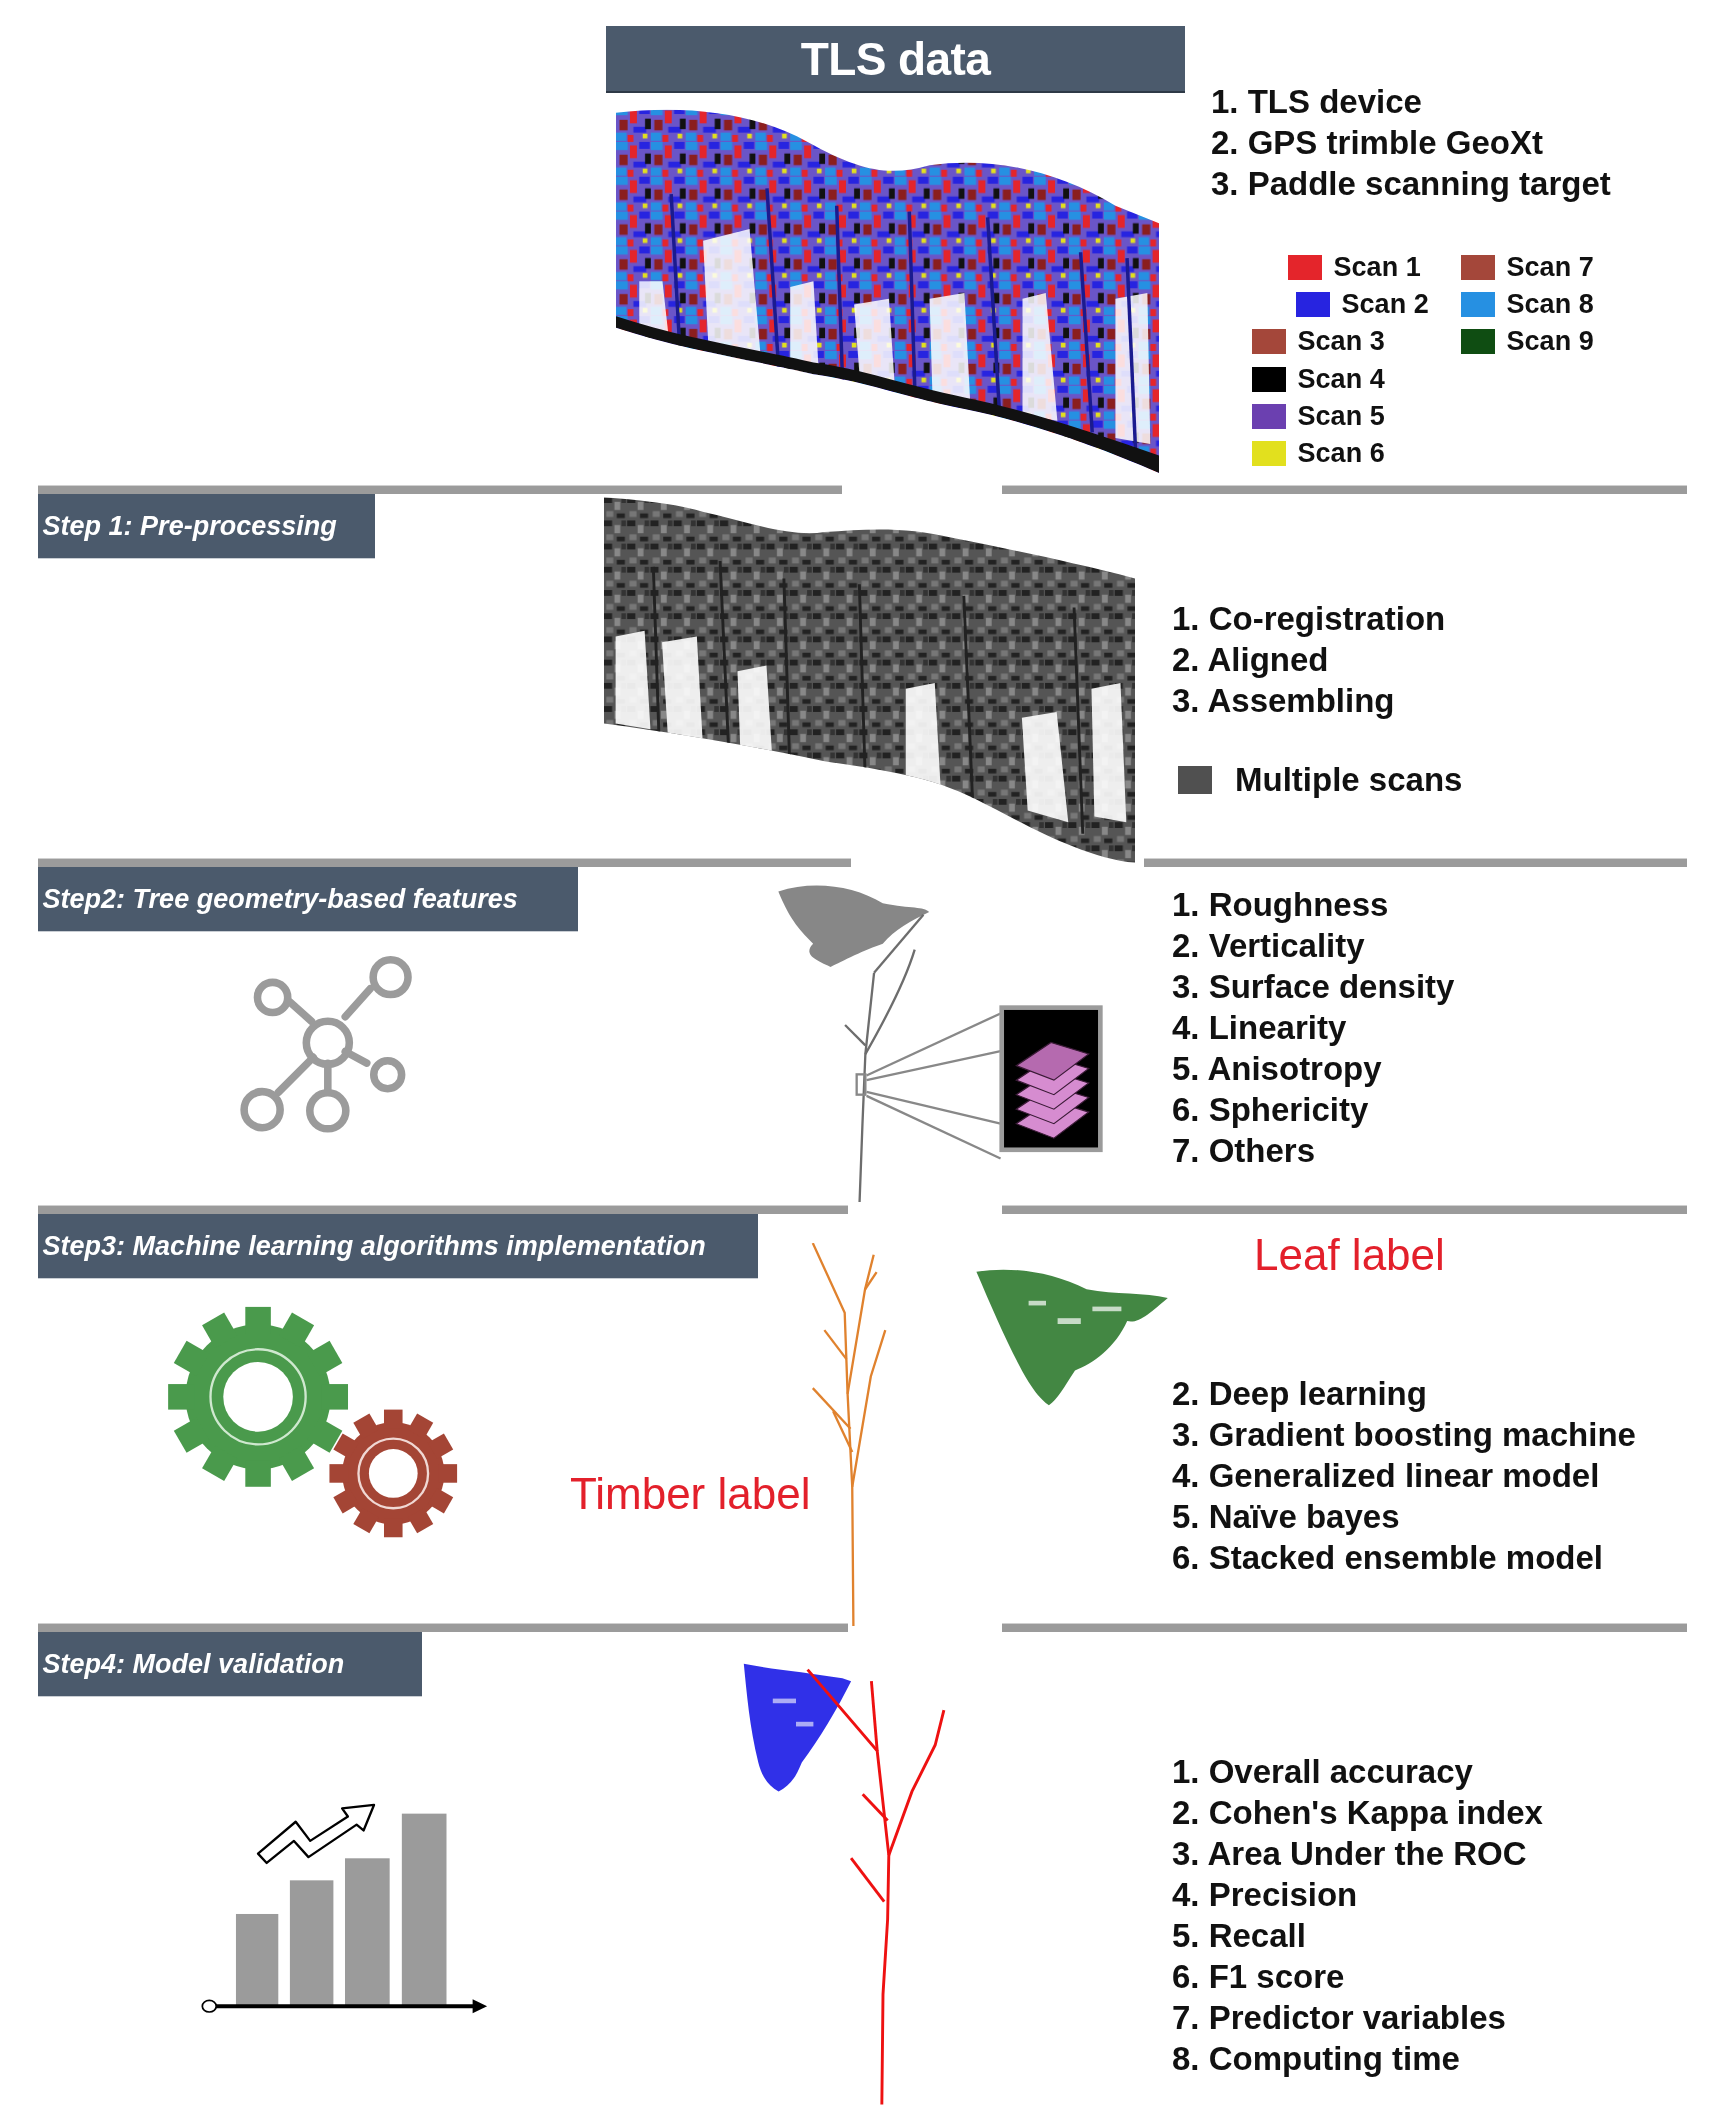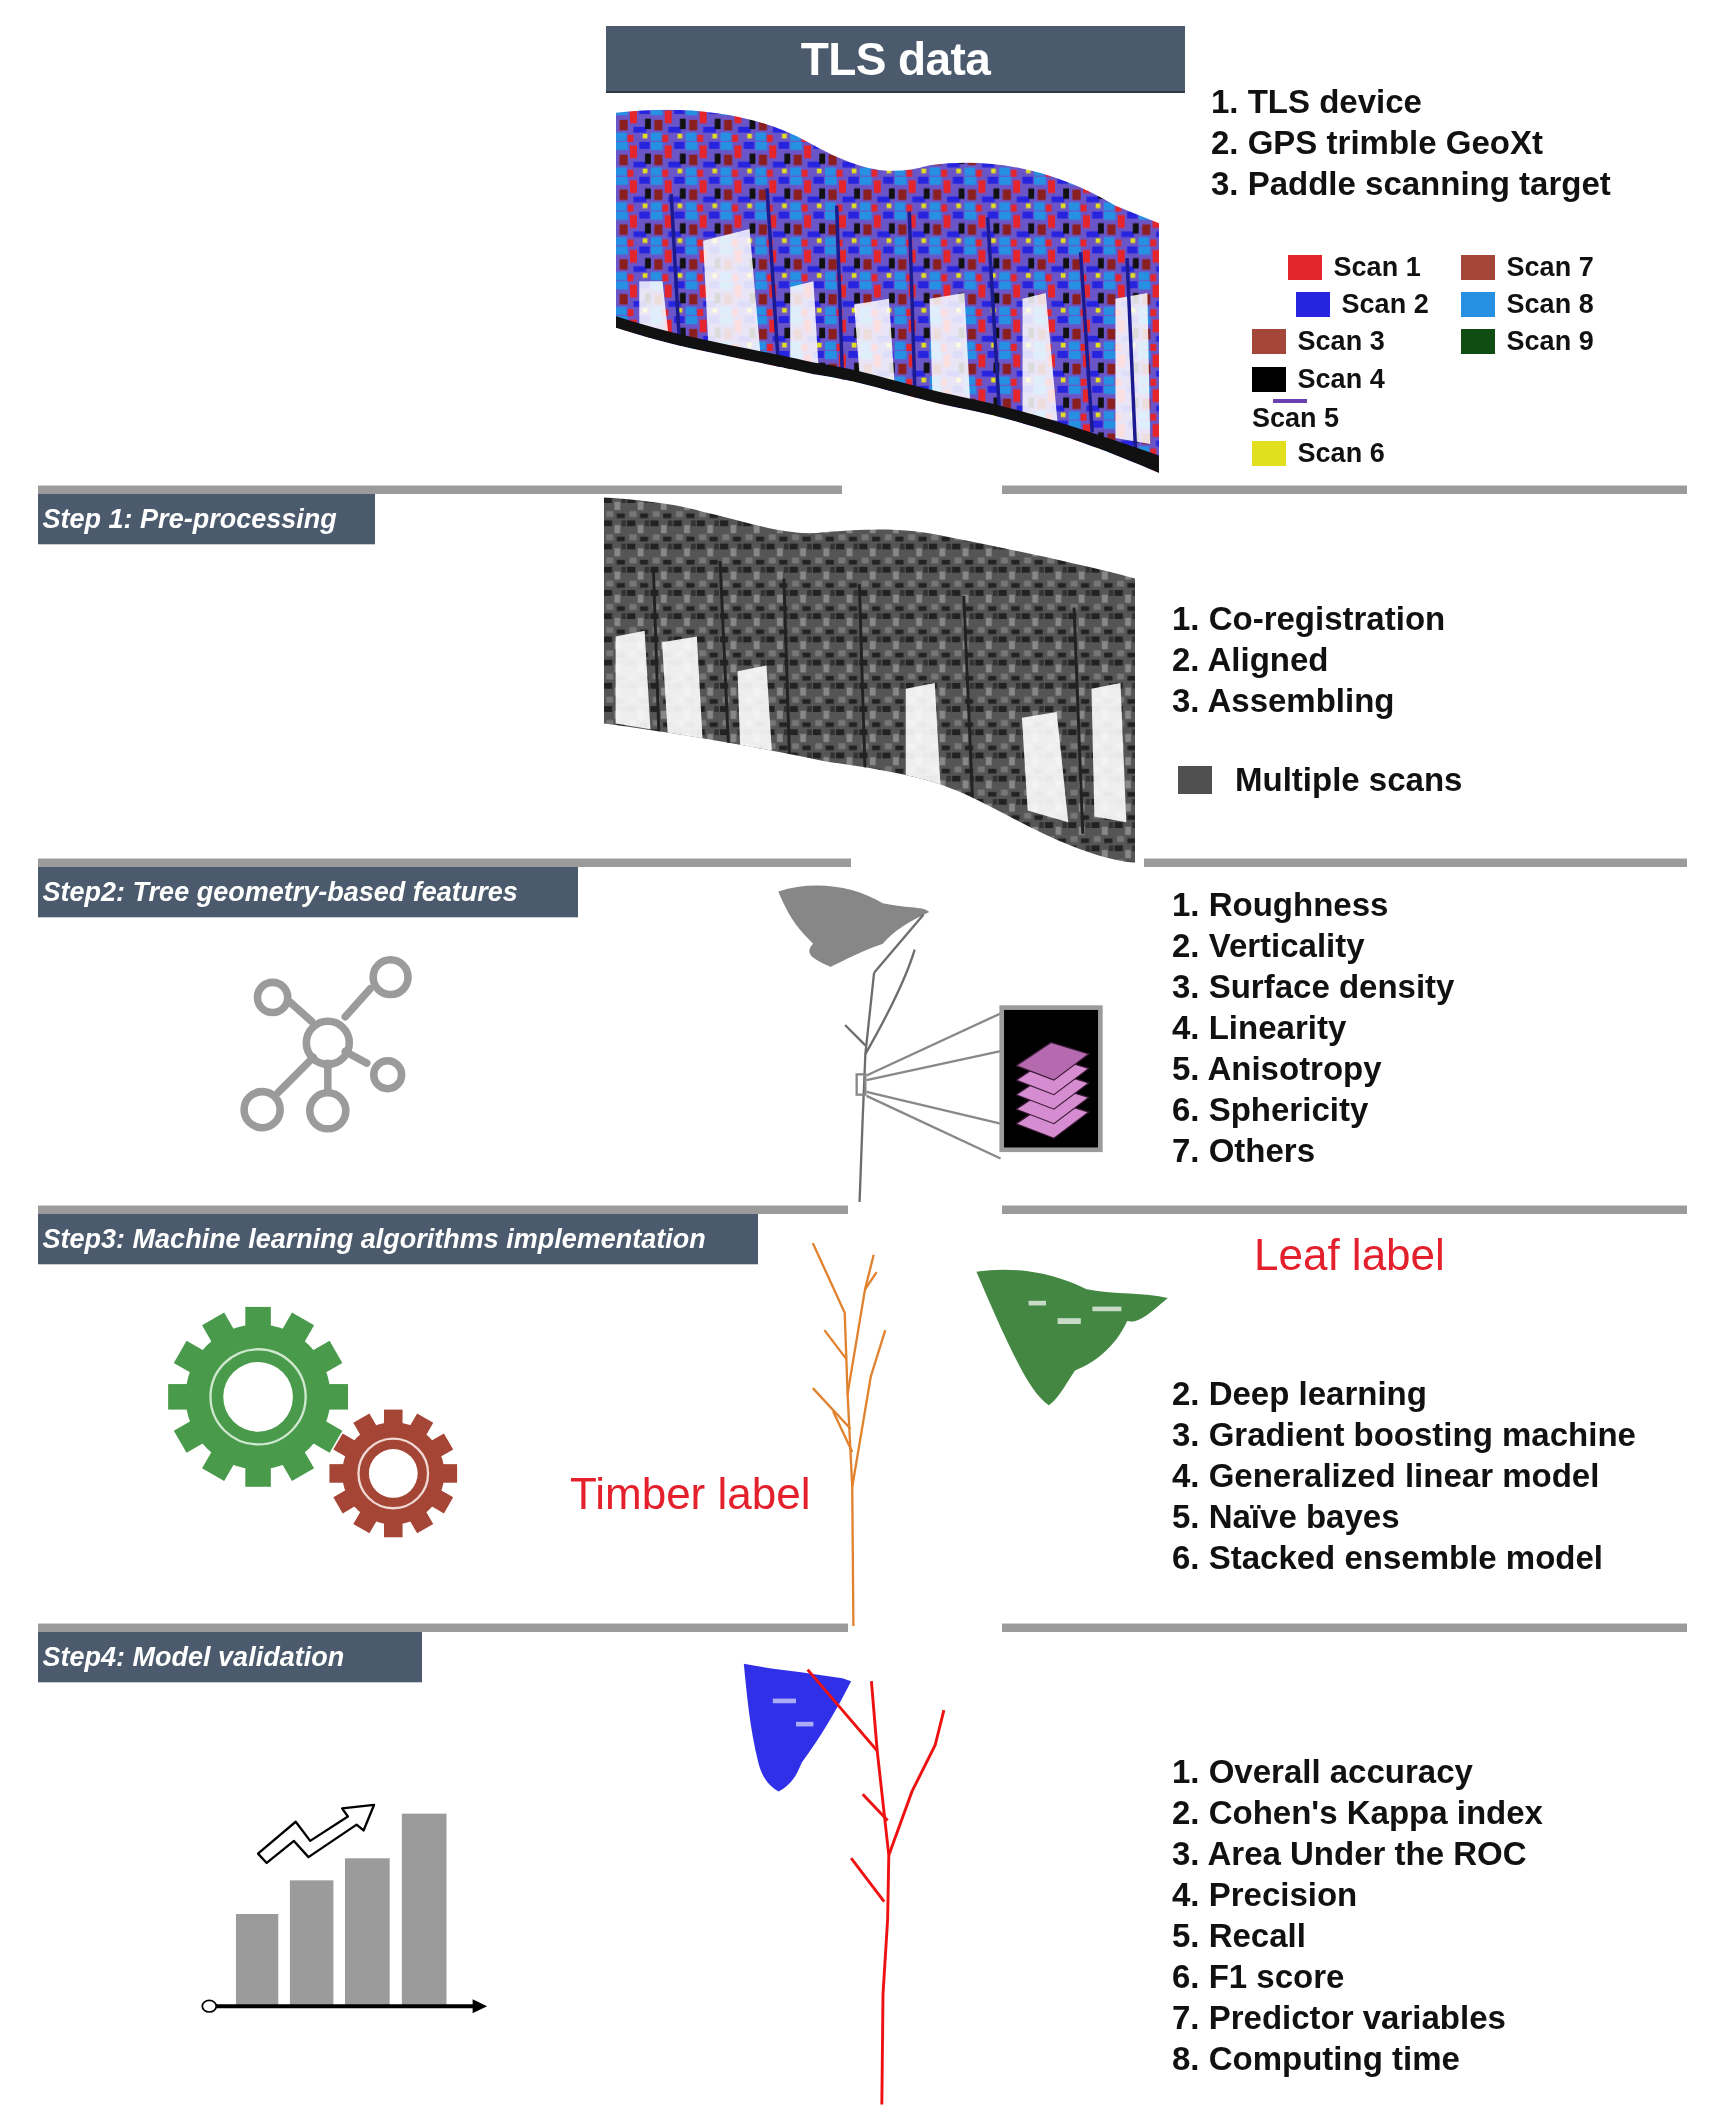--- a/index.html
+++ b/index.html
@@ -4,21 +4,21 @@
 <style>
   html, body { margin:0; padding:0; background:#ffffff; }
   body { width:1732px; height:2119px; position:relative; overflow:hidden;
          font-family:"Liberation Sans", "DejaVu Sans", sans-serif; }
   .abs { position:absolute; }
   .title-bar { left:606px; top:26px; width:579px; height:67px; background:#4b5a6c;
                border-bottom:2.9px solid #2e3946; box-sizing:border-box;
                display:flex; align-items:center; justify-content:center; }
   .title-bar span { color:#fff; font-weight:bold; font-size:46px; letter-spacing:-0.6px; }
   .sep { height:8.7px; background:#9b9b9b; border-top:1.2px solid #d0d0d0; box-sizing:border-box; }
-  .step-label { background:#4b5a6c; height:51px; display:flex; align-items:center; padding-left:4.6px;
+  .step-label { background:#4b5a6c; height:65px; display:flex; align-items:center; padding-left:4.6px;
                 box-sizing:border-box; border-bottom:1.7px solid #c9ced4; }
   .step-label span { color:#fff; font-style:italic; font-weight:bold; font-size:27px; white-space:nowrap; }
   .list { font-weight:bold; font-size:33px; color:#111; line-height:41px; white-space:nowrap; }
   .list div { height:41px; }
   .legend { font-weight:bold; font-size:27px; color:#111; }
   .legend-row { position:absolute; height:35px; display:flex; align-items:center; white-space:nowrap; }
   .swatch { width:34px; height:25.6px; margin-right:11.6px; display:inline-block; }
   .red-label { color:#e3202b; font-size:44px; white-space:nowrap; }
   svg { display:block; }
 </style>
@@ -91,21 +91,21 @@
     <span>Scan 2</span>
   </div>
   <div class="legend-row" style="left:0; top:74px;">
     <span class="swatch" style="background:#a4473a"></span>
     <span>Scan 3</span>
   </div>
   <div class="legend-row" style="left:0; top:112px;">
     <span class="swatch" style="background:#000000"></span>
     <span>Scan 4</span>
   </div>
-  <div class="legend-row" style="left:0; top:149px;flex-direction:column;">
+  <div class="legend-row" style="left:0; top:149px;">
     <span class="swatch" style="background:#6b40b0"></span>
     <span>Scan 5</span>
   </div>
   <div class="legend-row" style="left:0; top:186px;">
     <span class="swatch" style="background:#e2e01e"></span>
     <span>Scan 6</span>
   </div>
   <div class="legend-row" style="left:209px; top:0;">
     <span class="swatch" style="background:#a4473a"></span>
     <span>Scan 7</span>

